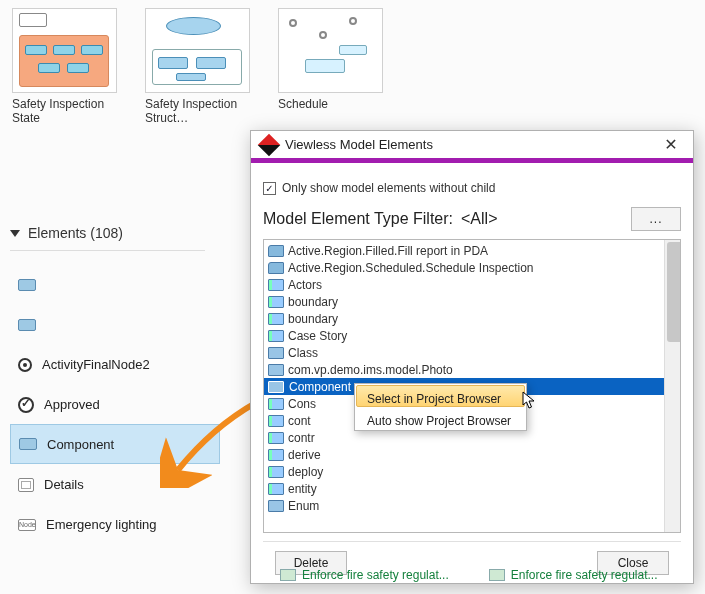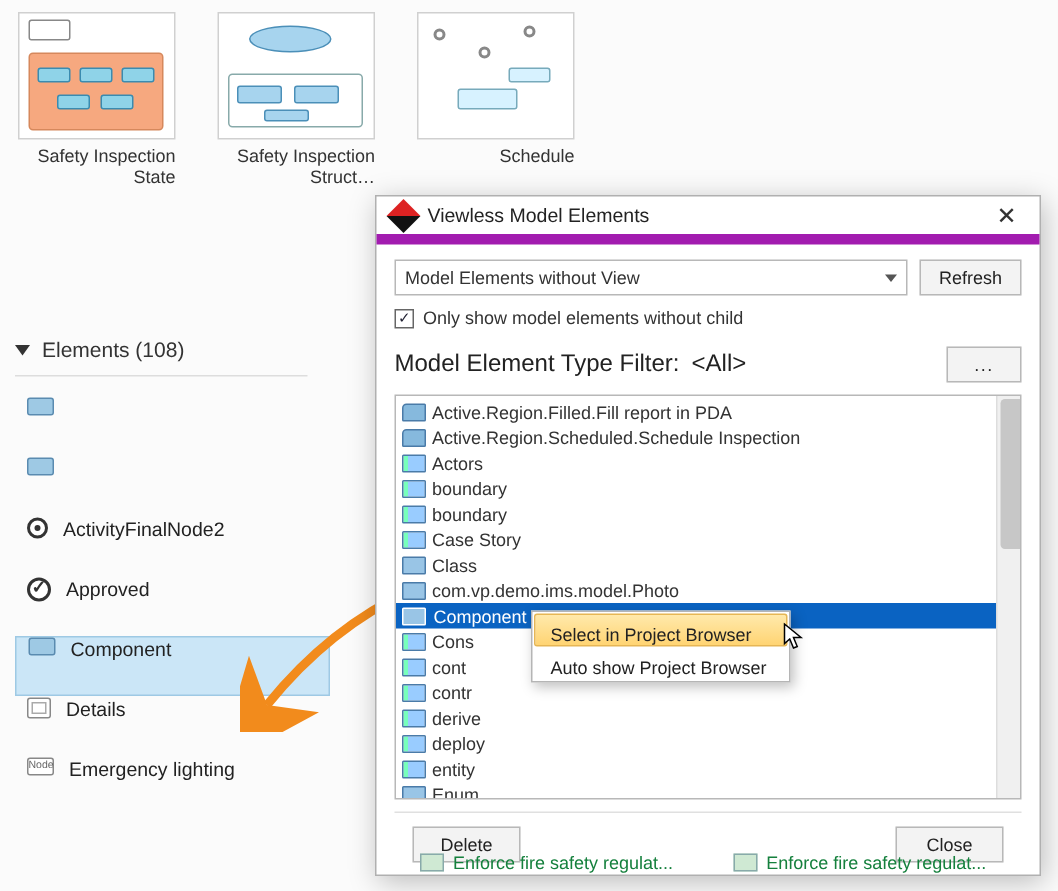--- a/index.html
+++ b/index.html
@@ -21,21 +21,21 @@
   }
   
   .thumb-row {
     position: absolute;
     top: 8px; left: 12px; right: 12px;
     display: flex;
     gap: 28px;
   }
   .thumb {
     width: 105px;
-    text-align: right;
+    text-align: left;
   }
   .thumb .preview {
     width: 105px; height: 85px;
     background: #fff;
     border: 1px solid #d0d0d0;
     padding: 4px;
     position: relative;
   }
   .thumb .label {
     margin-top: 4px;
@@ -75,21 +75,21 @@
     width:0; height:0; border-left:5px solid transparent; border-right:5px solid transparent; border-top:7px solid #333;
   }
   .el-divider { position:absolute; top:250px; left:10px; right:500px; height:1px; background:#ddd;}
 
   
   .el-list {
     position: absolute;
     top: 264px; left: 10px; width: 210px;
   }
   .el-item {
-    height: 40px; display:flex; align-items:flex-start; gap:10px; padding:0 8px;
+    height: 40px; display:flex; align-items:center; gap:10px; padding:0 8px;
     border-top: 1px solid transparent;
   }
   .el-item.selected { background:#cbe6f7; border:1px solid #9ec9e4;}
   .el-icon {
     width:18px; height:12px; border:1px solid #5a8bb0; background:#9ec9e4; border-radius:2px; position:relative;
   }
   .el-icon.circle { border-radius:50%; width:14px; height:14px; background:#fff; border:2px solid #333;}
   .el-icon.circle::after { content:""; position:absolute; inset:3px; background:#333; border-radius:50%;}
   .el-icon.tick { width:16px; height:16px; border:2px solid #333; border-radius:50%; background:#fff;}
   .el-icon.tick::after { content:"✓"; position:absolute; top:-3px; left:1px; font-size:12px; color:#333; font-weight:bold;}
@@ -103,21 +103,21 @@
     position: absolute;
     top: 130px; left: 250px;
     width: 444px; height: 454px;
     background: #fff;
     border: 1px solid #b0b0b0;
     box-shadow: 2px 4px 18px rgba(0,0,0,0.25);
     display:flex; flex-direction:column;
   }
   .dlg-title {
     height: 32px; display:flex; align-items:center; padding:0 10px;
-    border-bottom: 7px solid #a21caf;
+    border-bottom: 5px solid #a21caf;
   }
   .dlg-title .logo {
     width:16px; height:16px; transform:rotate(45deg); margin-right:8px;
     background: linear-gradient(135deg,#d22 50%, #111 50%);
   }
   .dlg-title .txt { flex:1; font-size:13px; color:#222;}
   .dlg-title .x { width:24px; text-align:center; font-size:16px; color:#333; cursor:default;}
 
   .dlg-body { padding:10px 12px 0 12px; flex:1; display:flex; flex-direction:column; }
   .row1 { display:flex; gap:8px; align-items:center;}
@@ -263,28 +263,20 @@
   <path d="M115,5 Q60,30 18,82" stroke="#f28b1c" stroke-width="6" fill="none" marker-end="url(#ah)"></path>
 </svg>
 
 <div class="dialog">
   <div class="dlg-title">
     <span class="logo"></span>
     <span class="txt">Viewless Model Elements</span>
     <span class="x">✕</span>
   </div>
   <div class="dlg-body">
-    <div class="row1">
-      <div class="combo">
-        <span>Model Elements without View</span>
-      </div>
-      <div class="btn">
-        <span>Refresh</span>
-      </div>
-    </div>
     <div class="chkrow">
       <span class="box">✓</span>
       <span>Only show model elements without child</span>
     </div>
     <div class="filterrow">
       <span class="lbl">Model Element Type Filter:</span>
       <span class="lbl">&lt;All&gt;</span>
       <span class="spacer"></span>
       <div class="btn morebtn">
         <span>...</span>

